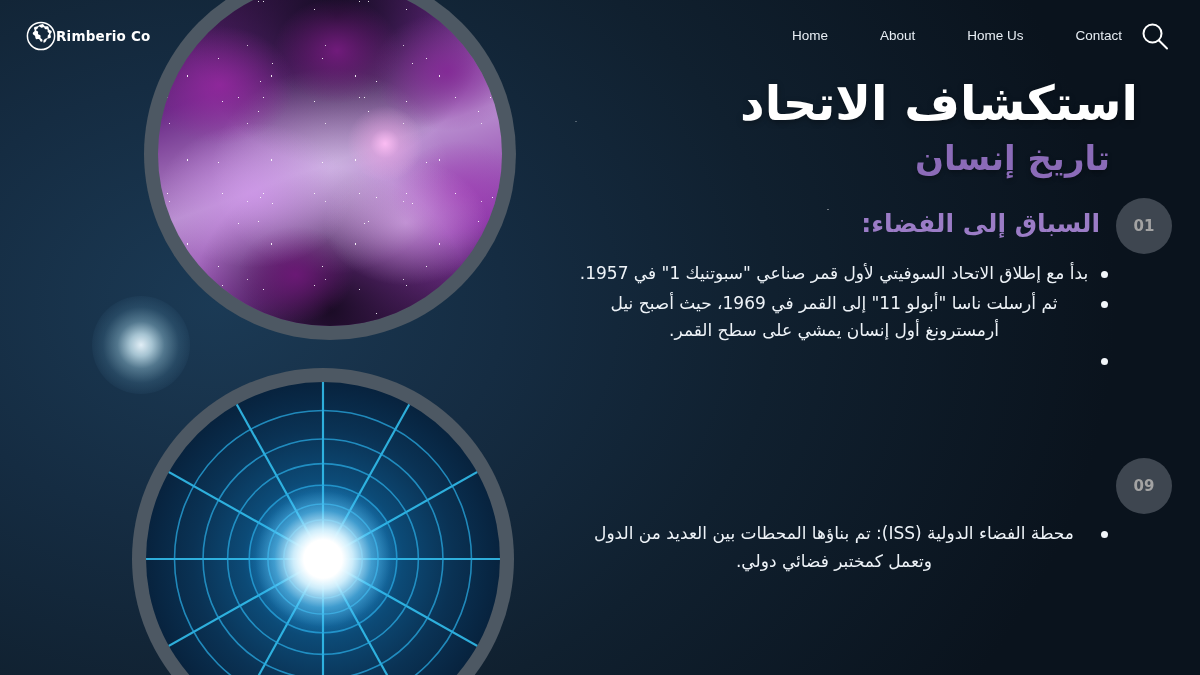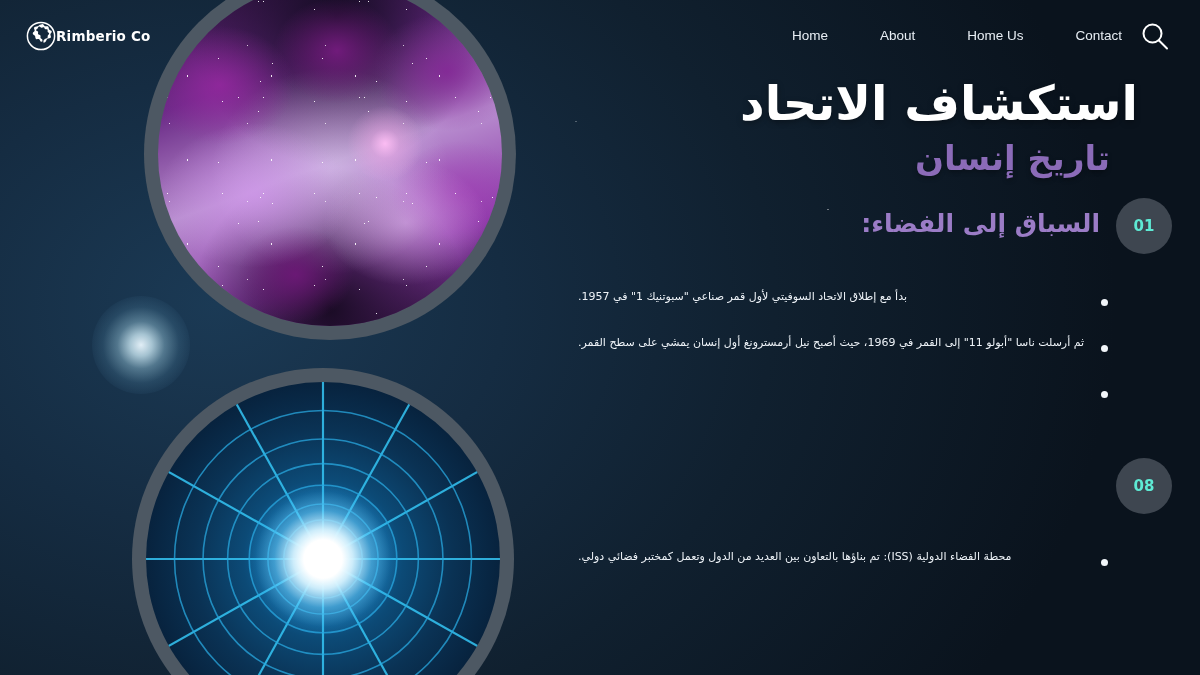--- a/index.html
+++ b/index.html
@@ -178,39 +178,39 @@
   .sec-head {
     position:relative; height:56px;
     display:flex; align-items:center; justify-content:flex-start;
     flex-direction:row-reverse; gap:0;
   }
   .badge {
     position:absolute; right:28px; top:0;
     width:56px; height:56px; border-radius:50%;
     background:#3e4650;
     display:flex; align-items:center; justify-content:center;
-    color:#5eead4; font-size:15px; font-weight:bold;
+    color:#a3a3a3; font-size:15px; font-weight:bold;
     font-family:"DejaVu Sans", sans-serif; direction:ltr;
   }
   .sec-title {
     position:absolute; right:100px; top:10px;
     color:#9b7cc6; font-size:25px; font-weight:700;
     white-space:nowrap; line-height:1.3;
   }
 
   .bullets {
     position:absolute; right:0; top:62px;
     width:560px; padding-right:0; padding-left:0;
     list-style:none;
   }
   .bullets li {
     position:relative;
-    color:#eef3f8; font-size:11px; line-height:1.62;
+    color:#eef3f8; font-size:17px; line-height:1.62;
     padding-right:28px; margin-bottom:2px;
-    text-align:left; direction:rtl;margin-top:28px;
+    text-align:center; direction:rtl;
   }
   .bullets li::before {
     content:"";
     position:absolute; right:10px; top:11px;
     width:7px; height:7px; border-radius:50%;
     background:#f2f6fa;
   }
   .bullets li.empty { min-height:26px; }
 
   #section-1 .bullets { right:82px; width:540px; }
@@ -304,21 +304,21 @@
       </div>
       <ul class="bullets">
         <li>بدأ مع إطلاق الاتحاد السوفيتي لأول قمر صناعي "سبوتنيك 1" في 1957.</li>
         <li>ثم أرسلت ناسا "أبولو 11" إلى القمر في 1969، حيث أصبح نيل أرمسترونغ أول إنسان يمشي على سطح القمر.</li>
         <li class="empty"></li>
       </ul>
     </div>
 
     <div class="section" id="section-2">
       <div class="sec-head">
-        <div class="badge">08</div>
+        <div class="badge">09</div>
       </div>
       <ul class="bullets">
-        <li>محطة الفضاء الدولية (ISS): تم بناؤها بالتعاون بين العديد من الدول وتعمل كمختبر فضائي دولي.</li>
+        <li>محطة الفضاء الدولية (ISS): تم بناؤها المحطات بين العديد من الدول وتعمل كمختبر فضائي دولي.</li>
       </ul>
     </div>
 
   </div>
 </div>
 
 </body></html>

